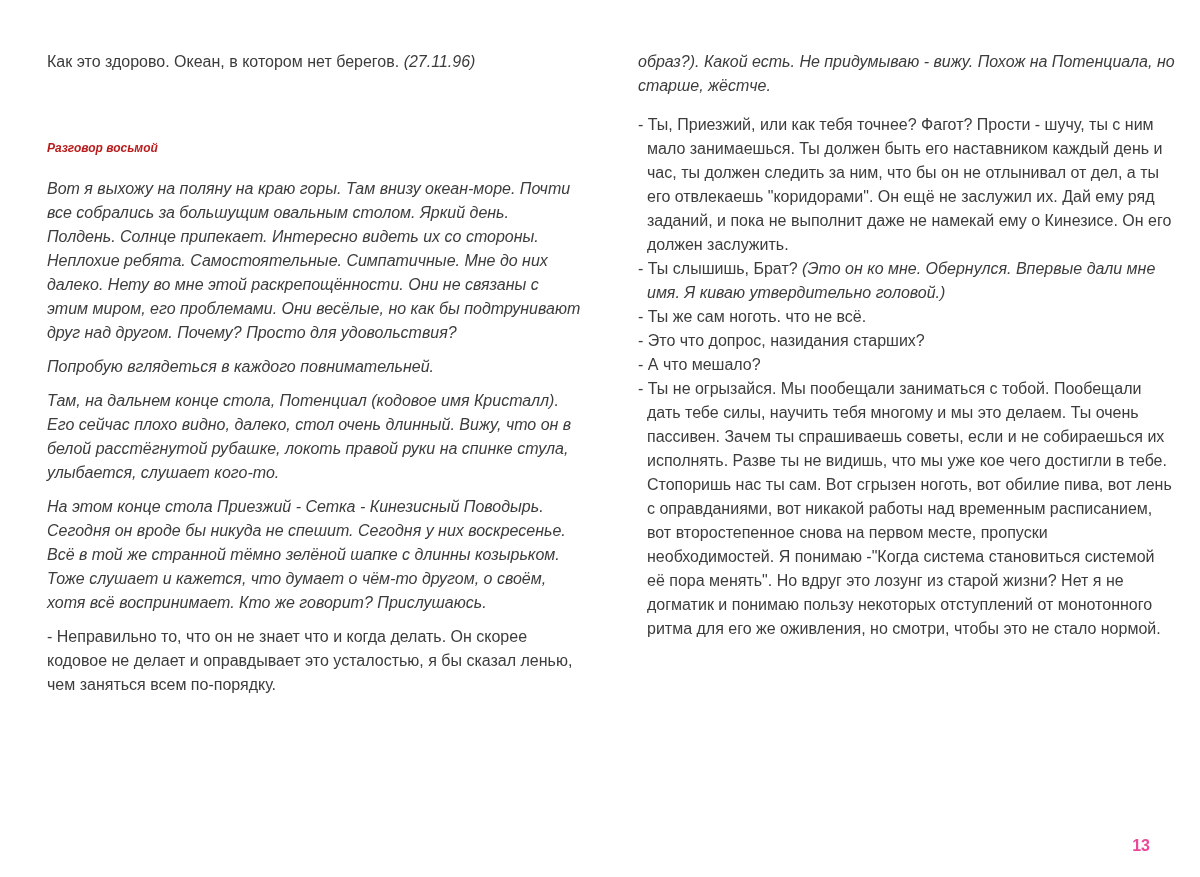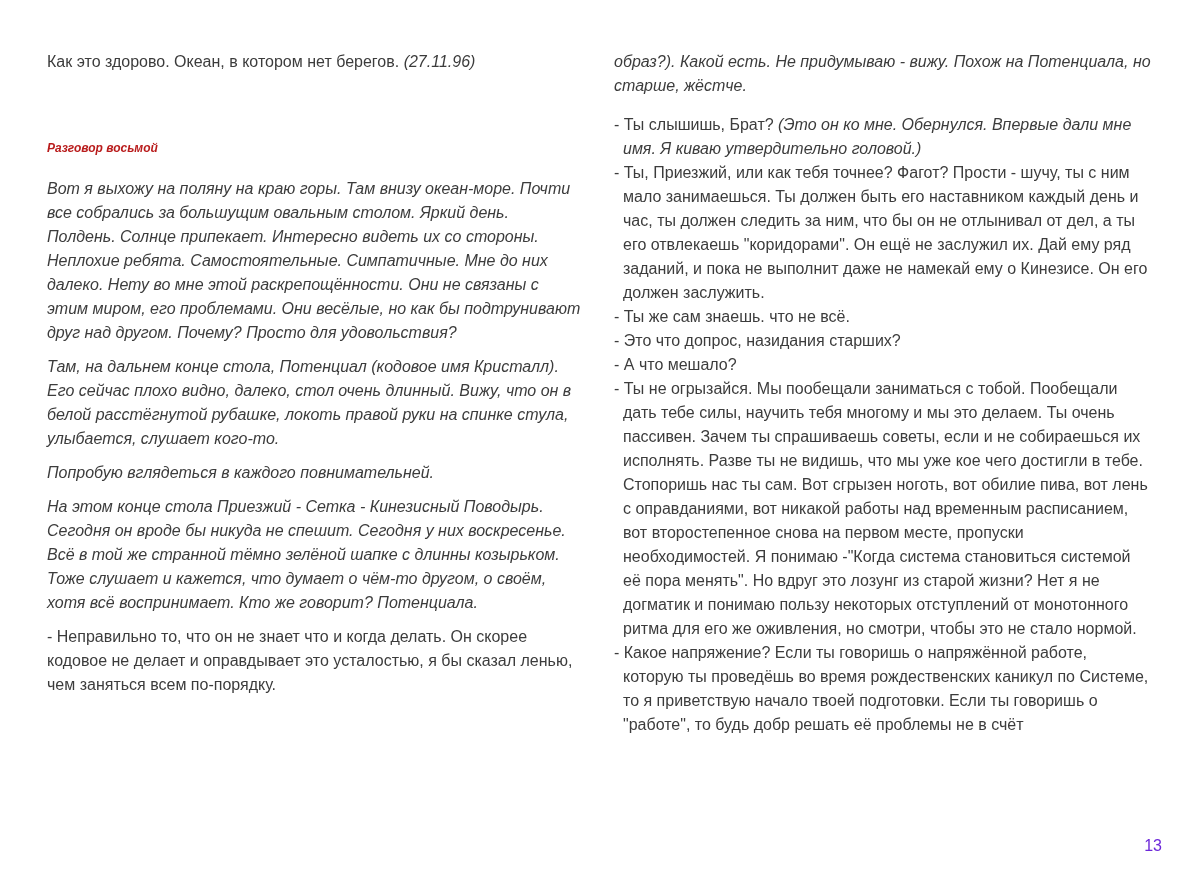--- a/index.html
+++ b/index.html
@@ -18,21 +18,21 @@
     border-radius: 15px;
   }
   .col {
     position: absolute;
     top: 50px;
     font-size: 16px;
     line-height: 24px;
     text-align: left;
   }
   .col-left  { left: 47px;  width: 534px; }
-  .col-right { left: 614px; width: 537px; }
+  .col-right { left: 638px; width: 537px; }
 
   .intro   { margin: 0 0 62px 0; }
   .heading {
     font-style: italic;
     font-weight: bold;
     font-size: 12px;
     line-height: 24px;
     margin: 0 0 17px 0;
     color: #b91c1c;
   }
@@ -42,52 +42,52 @@
 
   .dialogue p {
     margin: 0;
     padding-left: 9px;
     text-indent: -9px;
   }
 
   .pageno {
     position: absolute;
     top: 836px;
-    right: 38px;
+    right: 50px;
     font-size: 16px;
     line-height: 20px;
-    color: #6d28d9;
+    color: #ec4899;
+    font-weight: bold;
   }
 </style>
 </head>
 <body>
 
 <div class="page">
 
   <div class="col col-left">
     <p class="intro"><span>Как это здорово. Океан, в котором нет берегов. </span><span class="it">(27.11.96)</span></p>
 
     <h2 class="heading">Разговор восьмой</h2>
 
     <p class="para it">Вот я выхожу на поляну на краю горы. Там внизу океан-море. Почти все собрались за большущим овальным столом. Яркий день. Полдень. Солнце припекает. Интересно видеть их со стороны. Неплохие ребята. Самостоятельные. Симпатичные. Мне до них далеко. Нету во мне этой раскрепощённости. Они не связаны с этим миром, его проблемами. Они весёлые, но как бы подтрунивают друг над другом. Почему? Просто для удовольствия?</p>
+    <p class="para it">Попробую вглядеться в каждого повнимательней.</p>
     <p class="para it">Там, на дальнем конце стола, Потенциал (кодовое имя Кристалл). Его сейчас плохо видно, далеко, стол очень длинный. Вижу, что он в белой расстёгнутой рубашке, локоть правой руки на спинке стула, улыбается, слушает кого-то.</p>
-    <p class="para it">Попробую вглядеться в каждого повнимательней.</p>
-    <p class="para it">На этом конце стола Приезжий - Сетка - Кинезисный Поводырь. Сегодня он вроде бы никуда не спешит. Сегодня у них воскресенье. Всё в той же странной тёмно зелёной шапке с длинны козырьком. Тоже слушает и кажется, что думает о чём-то другом, о своём, хотя всё воспринимает. Кто же говорит? Потенциала.</p>
+    <p class="para it">На этом конце стола Приезжий - Сетка - Кинезисный Поводырь. Сегодня он вроде бы никуда не спешит. Сегодня у них воскресенье. Всё в той же странной тёмно зелёной шапке с длинны козырьком. Тоже слушает и кажется, что думает о чём-то другом, о своём, хотя всё воспринимает. Кто же говорит? Прислушаюсь.</p>
     <p class="para">- Неправильно то, что он не знает что и когда делать. Он скорее кодовое не делает и оправдывает это усталостью, я бы сказал ленью, чем заняться всем по-порядку.</p>
   </div>
 
   <div class="col col-right">
     <p class="cont it">образ?). Какой есть. Не придумываю - вижу. Похож на Потенциала, но старше, жёстче.</p>
 
     <div class="dialogue">
+      <p>- Ты, Приезжий, или как тебя точнее? Фагот? Прости - шучу, ты с ним мало занимаешься. Ты должен быть его наставником каждый день и час, ты должен следить за ним, что бы он не отлынивал от дел, а ты его отвлекаешь "коридорами". Он ещё не заслужил их. Дай ему ряд заданий, и пока не выполнит даже не намекай ему о Кинезисе. Он его должен заслужить.</p>
       <p><span>- Ты слышишь, Брат? </span><span class="it">(Это он ко мне. Обернулся. Впервые дали мне имя. Я киваю утвердительно головой.)</span></p>
-      <p>- Ты, Приезжий, или как тебя точнее? Фагот? Прости - шучу, ты с ним мало занимаешься. Ты должен быть его наставником каждый день и час, ты должен следить за ним, что бы он не отлынивал от дел, а ты его отвлекаешь "коридорами". Он ещё не заслужил их. Дай ему ряд заданий, и пока не выполнит даже не намекай ему о Кинезисе. Он его должен заслужить.</p>
-      <p>- Ты же сам знаешь. что не всё.</p>
+      <p>- Ты же сам ноготь. что не всё.</p>
       <p>- Это что допрос, назидания старших?</p>
       <p>- А что мешало?</p>
       <p>- Ты не огрызайся. Мы пообещали заниматься с тобой. Пообещали дать тебе силы, научить тебя многому и мы это делаем. Ты очень пассивен. Зачем ты спрашиваешь советы, если и не собираешься их исполнять. Разве ты не видишь, что мы уже кое чего достигли в тебе. Стопоришь нас ты сам. Вот сгрызен ноготь, вот обилие пива, вот лень с оправданиями, вот никакой работы над временным расписанием, вот второстепенное снова на первом месте, пропуски необходимостей. Я понимаю -"Когда система становиться системой её пора менять". Но вдруг это лозунг из старой жизни? Нет я не догматик и понимаю пользу некоторых отступлений от монотонного ритма для его же оживления, но смотри, чтобы это не стало нормой.</p>
-      <p>- Какое напряжение? Если ты говоришь о напряжённой работе, которую ты проведёшь во время рождественских каникул по Системе, то я приветствую начало твоей подготовки. Если ты говоришь о "работе", то будь добр решать её проблемы не в счёт</p>
     </div>
   </div>
 
   <div class="pageno">13</div>
 
 </div>
 
 </body></html>

